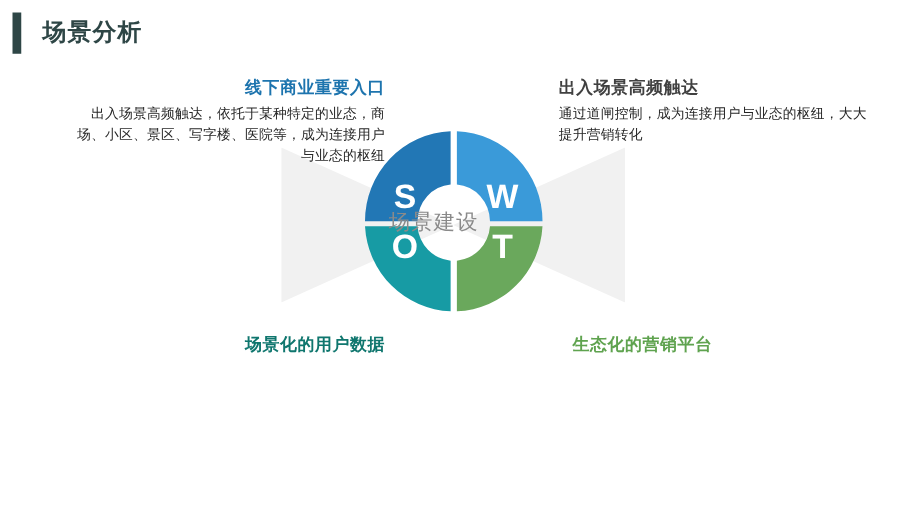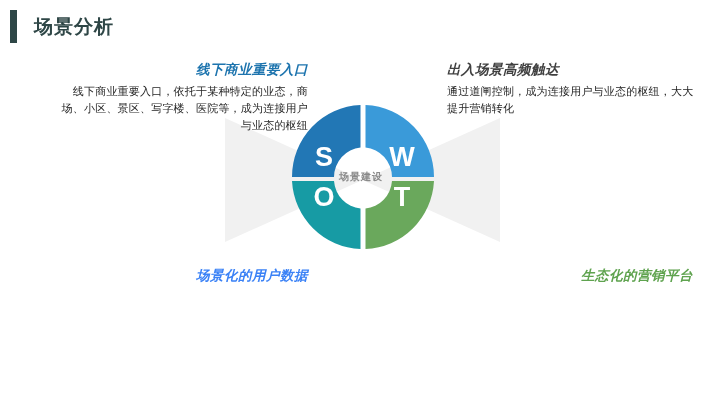--- a/index.html
+++ b/index.html
@@ -59,45 +59,44 @@
   
   #swot-donut {
     position: absolute;
     left: 290px;
     top: 103px;
     width: 146px;
     height: 148px;
   }
   #donut-center-label {
     position: absolute;
-    left: 288px;
+    left: 274px;
     top: 103px;
     width: 146px;
     height: 148px;
     display: flex;
     align-items: center;
     justify-content: center;
-    font-size: 10px;
-    font-weight: bold;
+    font-size: 17px;
+    font-weight: normal;
     color: #8a8a8a;
     letter-spacing: 1px;
     pointer-events: none;
   }
 
   
   .callout {
     position: absolute;
   }
   .callout-title {
     font-size: 13.5px;
     font-weight: bold;
     line-height: 1.25;
     margin: 0 0 4px 0;
     letter-spacing: 0.5px;
-    font-style: italic;
   }
   .callout-body {
     font-size: 11px;
     color: #262626;
     line-height: 1.55;
     margin: 0;
     letter-spacing: 0.2px;
   }
 
   #callout-tl {
@@ -112,29 +111,29 @@
     width: 248px;
     text-align: right;
   }
   #callout-tr {
     left: 447px;
     top: 62px;
     width: 250px;
     text-align: left;
   }
   #callout-br {
-    left: 443px;
+    left: 458px;
     top: 268px;
     width: 250px;
-    text-align: right;
+    text-align: left;
   }
 
   .t-blue-dark { color: #1d74ae; }
   .t-blue      { color: #404040; }
-  .t-teal      { color: #3b82f6; }
+  .t-teal      { color: #0f766e; }
   .t-green     { color: #5fa34f; }
 </style>
 </head>
 <body>
 
 <div id="slide">
 
   <div id="title-block">
     <div id="title-accent-bar"></div>
     <div id="page-title">场景分析</div>
@@ -164,21 +163,21 @@
 
     <g>
       <path d="M 144 78 A 71 72 0 0 1 75.5 146 L 75.5 105.5 A 29 30 0 0 0 102 78 Z" fill="#6aa85c"></path>
       <text x="112" y="96" text-anchor="middle" dominant-baseline="middle" fill="#ffffff" font-family="Liberation Sans, sans-serif" font-size="27" font-weight="bold">T</text>
     </g>
   </svg>
   <div id="donut-center-label">场景建设</div>
 
   <div class="callout" id="callout-tl">
     <div class="callout-title t-blue-dark">线下商业重要入口</div>
-    <div class="callout-body">线下商业重要入口，依托于某种特定的业态，商场、小区、景区、写字楼、医院等，成为连接用户与业态的枢纽</div>
+    <div class="callout-body">出入场景高频触达，依托于某种特定的业态，商场、小区、景区、写字楼、医院等，成为连接用户与业态的枢纽</div>
   </div>
 
   <div class="callout" id="callout-tr">
     <div class="callout-title t-blue">出入场景高频触达</div>
     <div class="callout-body">通过道闸控制，成为连接用户与业态的枢纽，大大提升营销转化</div>
   </div>
 
   <div class="callout" id="callout-bl">
     <div class="callout-title t-teal">场景化的用户数据</div>
   </div>

